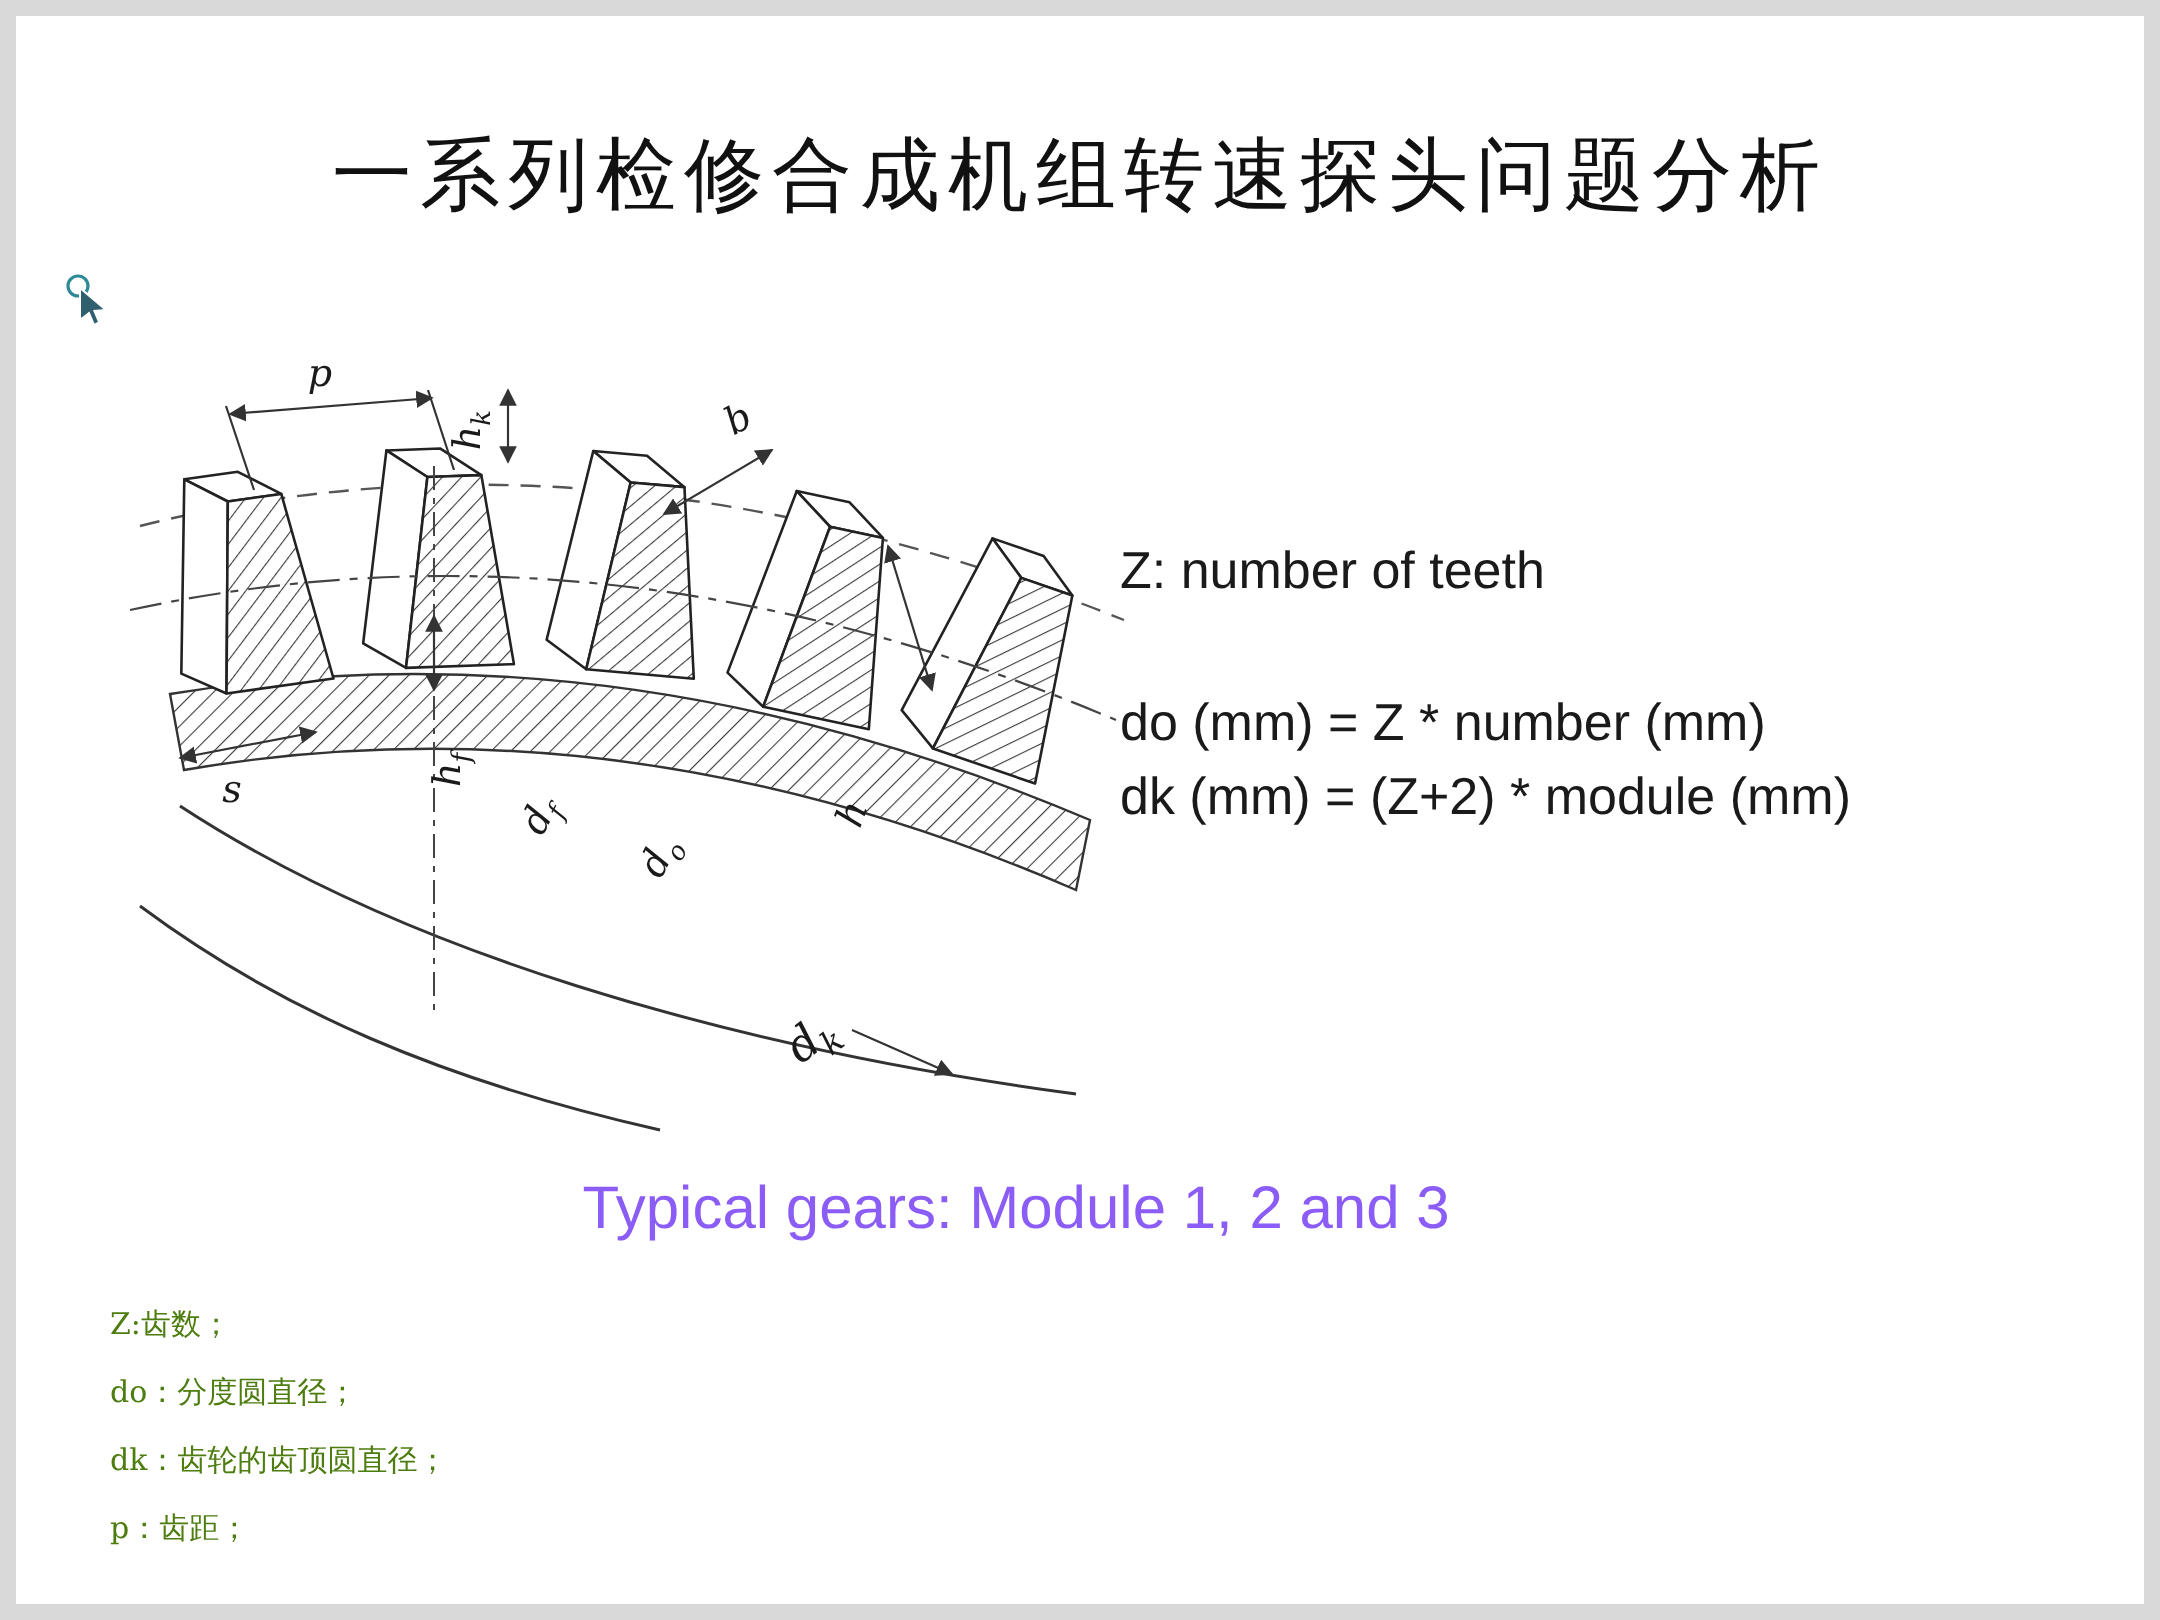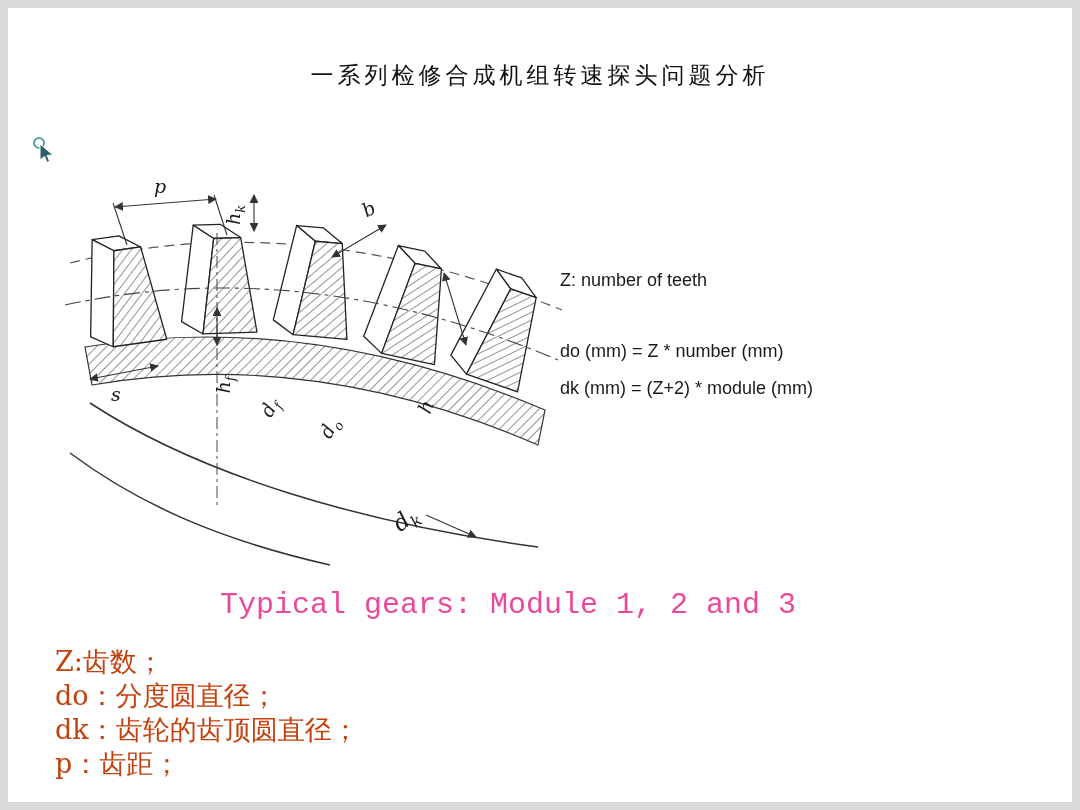--- a/index.html
+++ b/index.html
@@ -13,45 +13,45 @@
     position:relative;
     width:1064px;height:794px;
     margin:8px auto;
     background:#ffffff;
   }
   .slide-title{
     position:absolute;
     top:52px;left:0;width:100%;
     text-align:center;
     font-family:"DejaVu Serif","Liberation Serif",serif;
-    font-size:23px;
+    font-size:40px;
     letter-spacing:4px;
     color:#111;
     white-space:nowrap;
   }
   .cursor-wrap{position:absolute;left:24px;top:128px;}
   .diagram{position:absolute;left:22px;top:167px;width:540px;height:400px;}
   .formulas{
     position:absolute;left:552px;top:262px;width:480px;
     font-family:"Liberation Sans","DejaVu Sans",sans-serif;
-    font-size:18px;color:#1a1a1a;
+    font-size:26px;color:#1a1a1a;
   }
   .formulas .teeth-line{margin-bottom:42px;}
   .formulas .formula-line{line-height:37px;white-space:nowrap;}
   .formulas .red{color:#e60000;}
   .subtitle{
     position:absolute;top:580px;left:0;width:1000px;
     text-align:center;
-    font-size:30px;color:#ec4899;
-    font-family:Liberation Mono, monospace;
+    font-size:30px;color:#8b5cf6;
+    font-family:Liberation Sans, sans-serif;
   }
   .glossary{
     position:absolute;left:47px;top:637px;
     font-family:"DejaVu Serif","Liberation Serif",serif;
-    font-size:27px;color:#c2410c;
+    font-size:15px;color:#4d7c0f;
   }
   .glossary .glossary-item{line-height:34px;}
   .dim-label{
     font-family:"DejaVu Serif","Liberation Serif",serif;
     font-style:italic;
     font-size:19px;
     fill:#1a1a1a;
   }
   .dim-label-big{font-size:23px;}
 </style>

